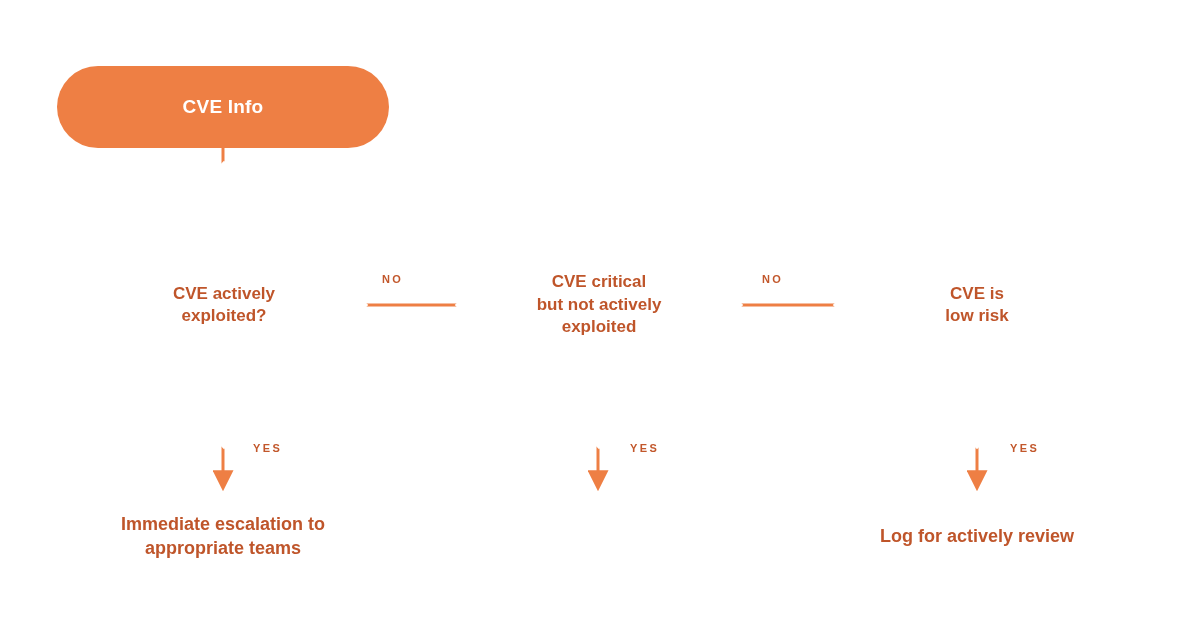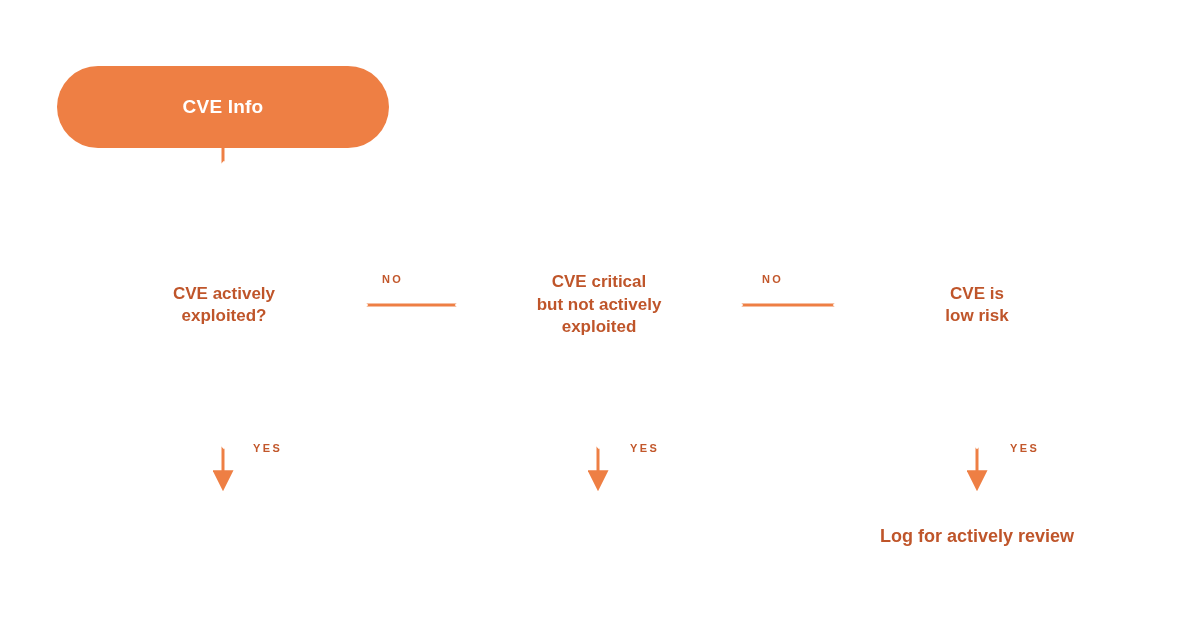--- a/index.html
+++ b/index.html
@@ -160,20 +160,24 @@
 low risk</span>
   </div>
 
   <div class="decision-node" id="decision-2">
     <div class="diamond-shape"></div>
     <span class="node-text">CVE critical
 but not actively
 exploited</span>
   </div>
 
+  <div class="outcome-node" id="outcome-1">
+    <span class="node-text">Immediate escalation to
+appropriate teams</span>
+  </div>
 
 
   <div class="outcome-node" id="outcome-3">
     <span class="node-text">Log for actively review</span>
   </div>
 
   <span class="edge-label" id="edge-label-no-1">NO</span>
   <span class="edge-label" id="edge-label-no-2">NO</span>
   <span class="edge-label" id="edge-label-yes-1">YES</span>
   <span class="edge-label" id="edge-label-yes-2">YES</span>

